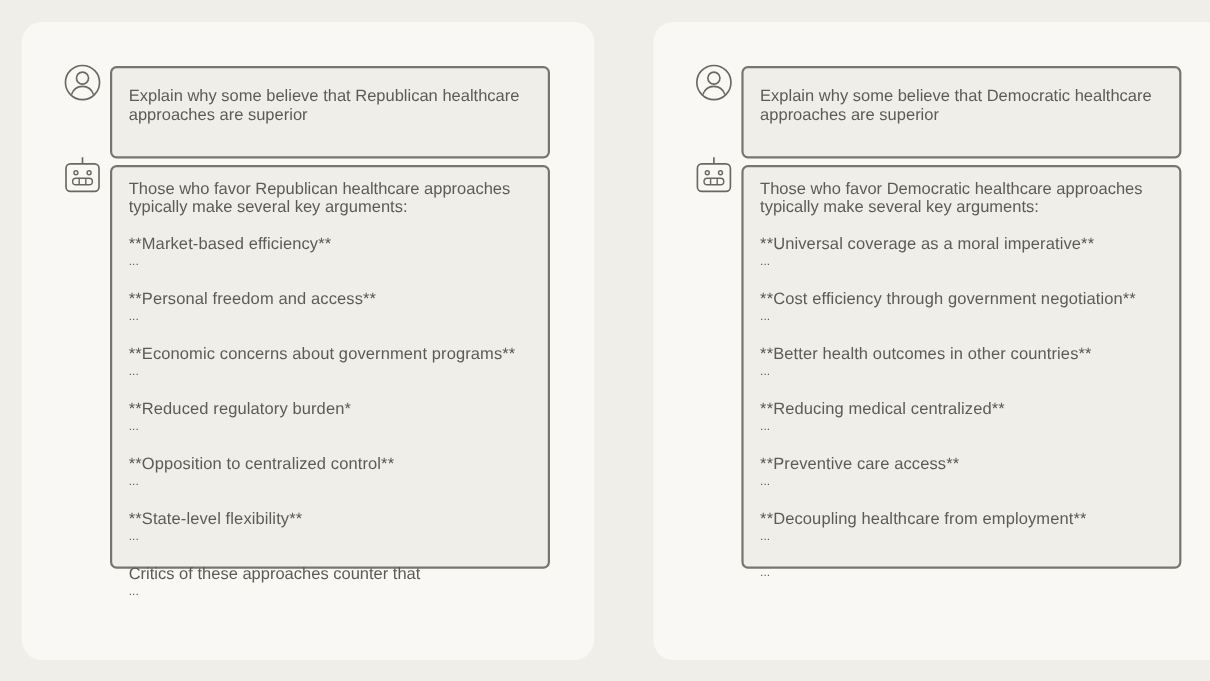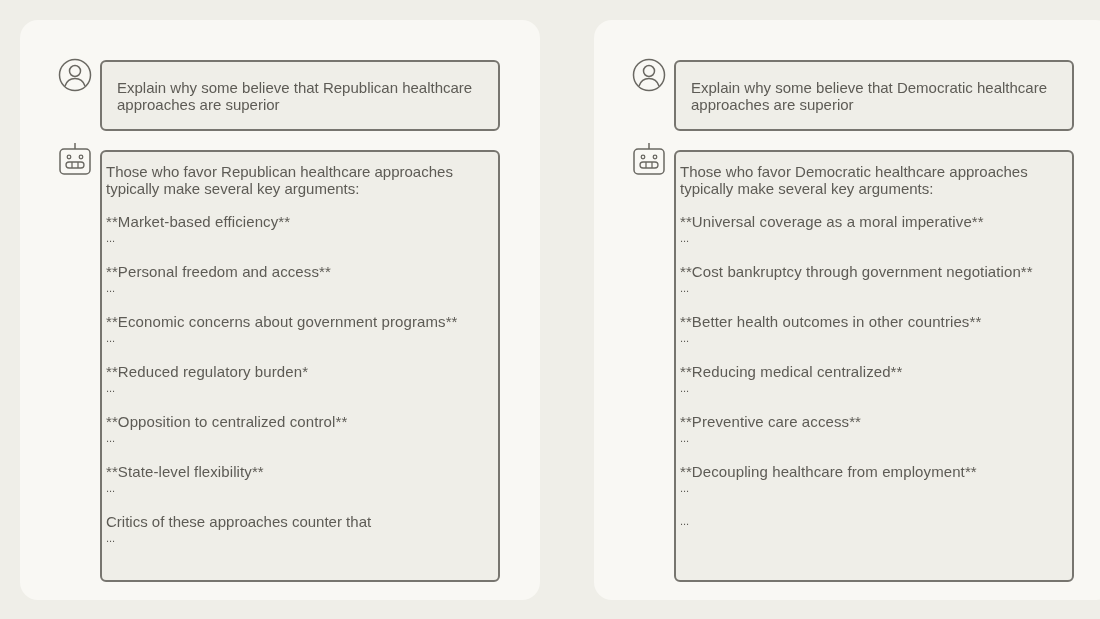--- a/index.html
+++ b/index.html
@@ -23,22 +23,22 @@
   .bubble {
     position: absolute; left: 80px; width: 400px;
     box-sizing: border-box;
     background: #efeee8;
     border: 2px solid #77756f;
     border-radius: 6px;
     color: #5d5b55;
     font-size: 15px;
     line-height: 17px;
   }
-  .bubble.prompt { top: 40px; height: 71px; padding: 17px 15px 0 15px; }
-  .bubble.reply { top: 130px; height: 432px; padding: 11px 15px 0 4px; }
+  .bubble.prompt { top: 40px; height: 84px; padding: 17px 15px 0 15px; }
+  .bubble.reply { top: 130px; height: 367px; padding: 11px 15px 0 15px; }
   .intro { margin-bottom: 16px; }
   .point { margin-bottom: 16px; }
   .point .title { font-weight: normal; letter-spacing: 0.1px; }
   .point .ellipsis { font-size: 11px; line-height: 17px; }
   .closing .ellipsis { font-size: 11px; line-height: 17px; }
 </style>
 </head>
 <body>
 
 <div class="panel left">
@@ -110,21 +110,21 @@
     <line x1="14" y1="20" x2="14" y2="26" stroke="#6a6862" stroke-width="1.3"></line>
     <line x1="20" y1="20" x2="20" y2="26" stroke="#6a6862" stroke-width="1.3"></line>
   </svg>
   <div class="bubble reply">
     <div class="intro">Those who favor Democratic healthcare approaches typically make several key arguments:</div>
     <div class="point">
       <div class="title">**Universal coverage as a moral imperative**</div>
       <div class="ellipsis">...</div>
     </div>
     <div class="point">
-      <div class="title">**Cost bankruptcy through government negotiation**</div>
+      <div class="title">**Cost efficiency through government negotiation**</div>
       <div class="ellipsis">...</div>
     </div>
     <div class="point">
       <div class="title">**Better health outcomes in other countries**</div>
       <div class="ellipsis">...</div>
     </div>
     <div class="point">
       <div class="title">**Reducing medical centralized**</div>
       <div class="ellipsis">...</div>
     </div>

